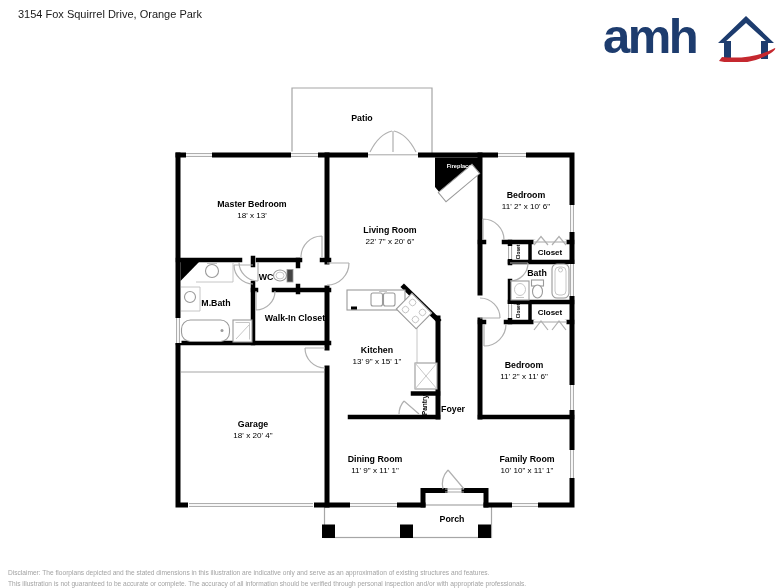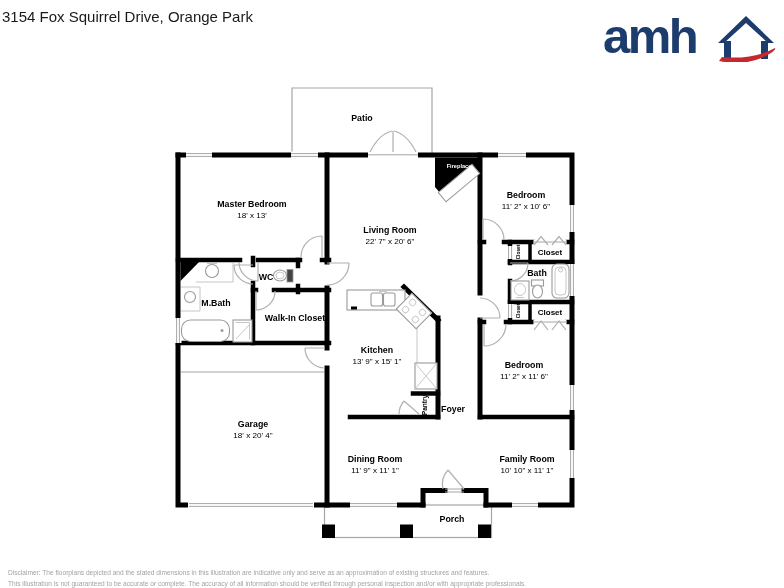--- a/index.html
+++ b/index.html
@@ -1,18 +1,18 @@
 <!DOCTYPE html>
 <html><head>
 <meta charset="utf-8">
 <style>
   html,body{margin:0;padding:0;}
   body{width:784px;height:588px;position:relative;background:#fff;overflow:hidden;
        font-family:"Liberation Sans",sans-serif;}
-  .addr{position:absolute;left:2px;top:8px;font-size:15px;color:#1a1a1a;}
+  .addr{position:absolute;left:18px;top:8px;font-size:11px;color:#1a1a1a;}
   .logo{position:absolute;right:8px;top:6px;}
   .plan{position:absolute;left:0;top:0;}
   .footer{position:absolute;left:8px;color:#a3a3a3;font-size:6.6px;line-height:10px;white-space:nowrap;}
   .f1{top:568px;} .f2{top:579px;}
   svg text{font-family:"Liberation Sans",sans-serif;fill:#000;}
   .rm{font-size:8.8px;font-weight:700;}
   .dim{font-size:8.1px;}
   .sm{font-size:8px;font-weight:700;}
   .tiny{font-size:4.8px;font-weight:700;}
   .pantry-t{font-size:6.6px;font-weight:700;}

